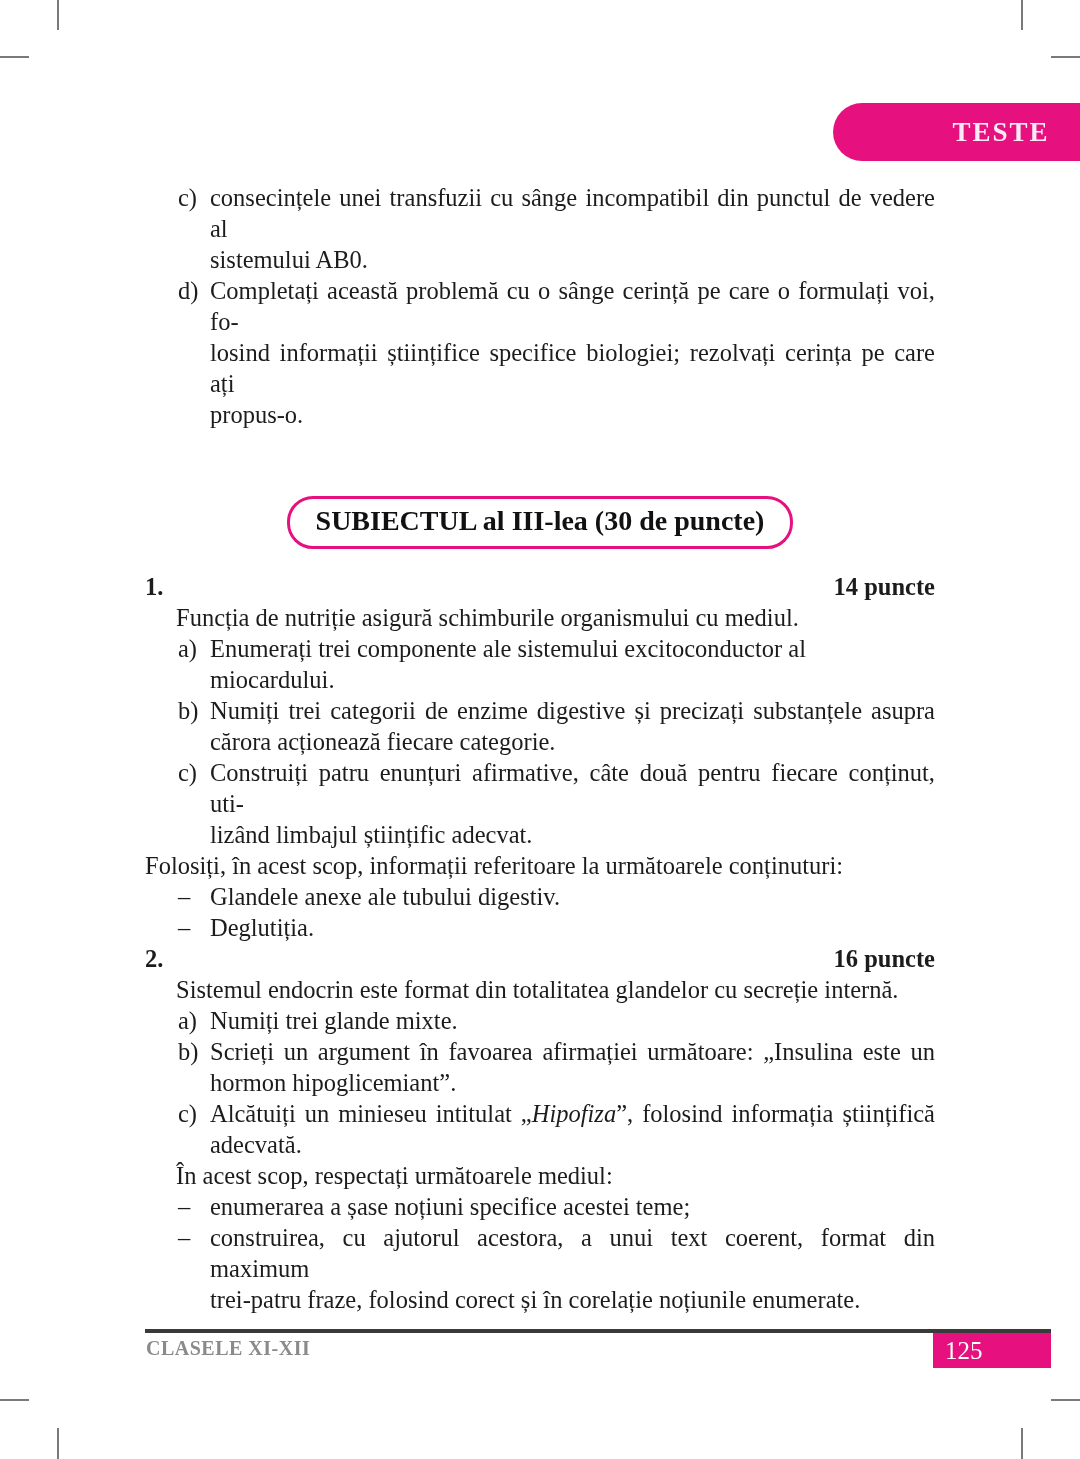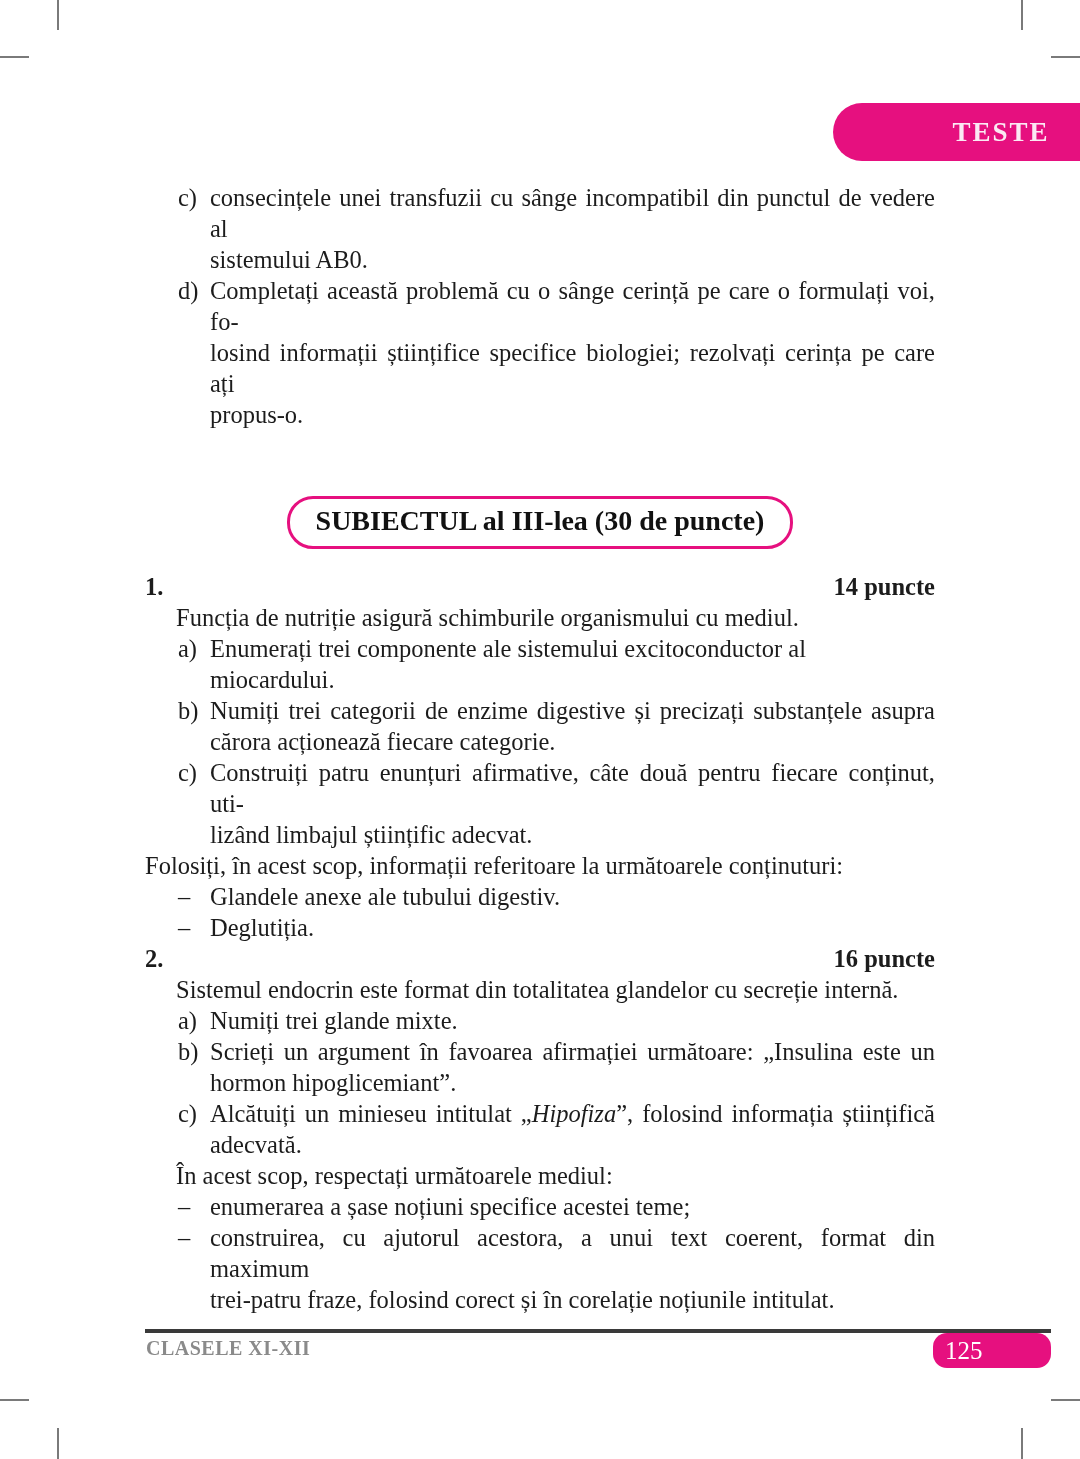--- a/index.html
+++ b/index.html
@@ -61,21 +61,21 @@
   .footer-left{
     position:absolute;left:146px;top:1337px;
     font-weight:bold;font-size:20px;letter-spacing:0.5px;
     color:var(--footer_text,#8A8A8A);
   }
   .page-number-box{
     position:absolute;left:933px;top:1333px;width:118px;height:35px;
     background:var(--accent,#E6107F);
     display:flex;align-items:center;
     padding-left:12px;box-sizing:border-box;
-    color:#ffffff;font-size:25px;border-radius:14px;
+    color:#ffffff;font-size:25px;
   }
 </style>
 </head>
 <body>
 
 <div class="page" style="--accent: #E6107F; --footer_text: #8A8A8A; --rule: #3A3A3A;">
 
   <div class="crop v" style="left:57px;top:0;"></div>
   <div class="crop h" style="left:0;top:56px;"></div>
   <div class="crop v" style="left:1021px;top:0;"></div>
@@ -169,21 +169,21 @@
 
     <div class="para-indent">În acest scop, respectați următoarele mediul:</div>
 
     <div class="item">
       <span class="marker">–</span>
       <div>enumerarea a șase noțiuni specifice acestei teme;</div>
     </div>
     <div class="item">
       <span class="marker">–</span>
       <div class="jline">construirea, cu ajutorul acestora, a unui text coerent, format din maximum</div>
-      <div>trei-patru fraze, folosind corect și în corelație noțiunile intitulat.</div>
+      <div>trei-patru fraze, folosind corect și în corelație noțiunile enumerate.</div>
     </div>
 
   </div>
 
   <div class="footer-rule"></div>
   <div class="footer-left">CLASELE XI-XII</div>
   <div class="page-number-box">
     <span>125</span>
   </div>
 

